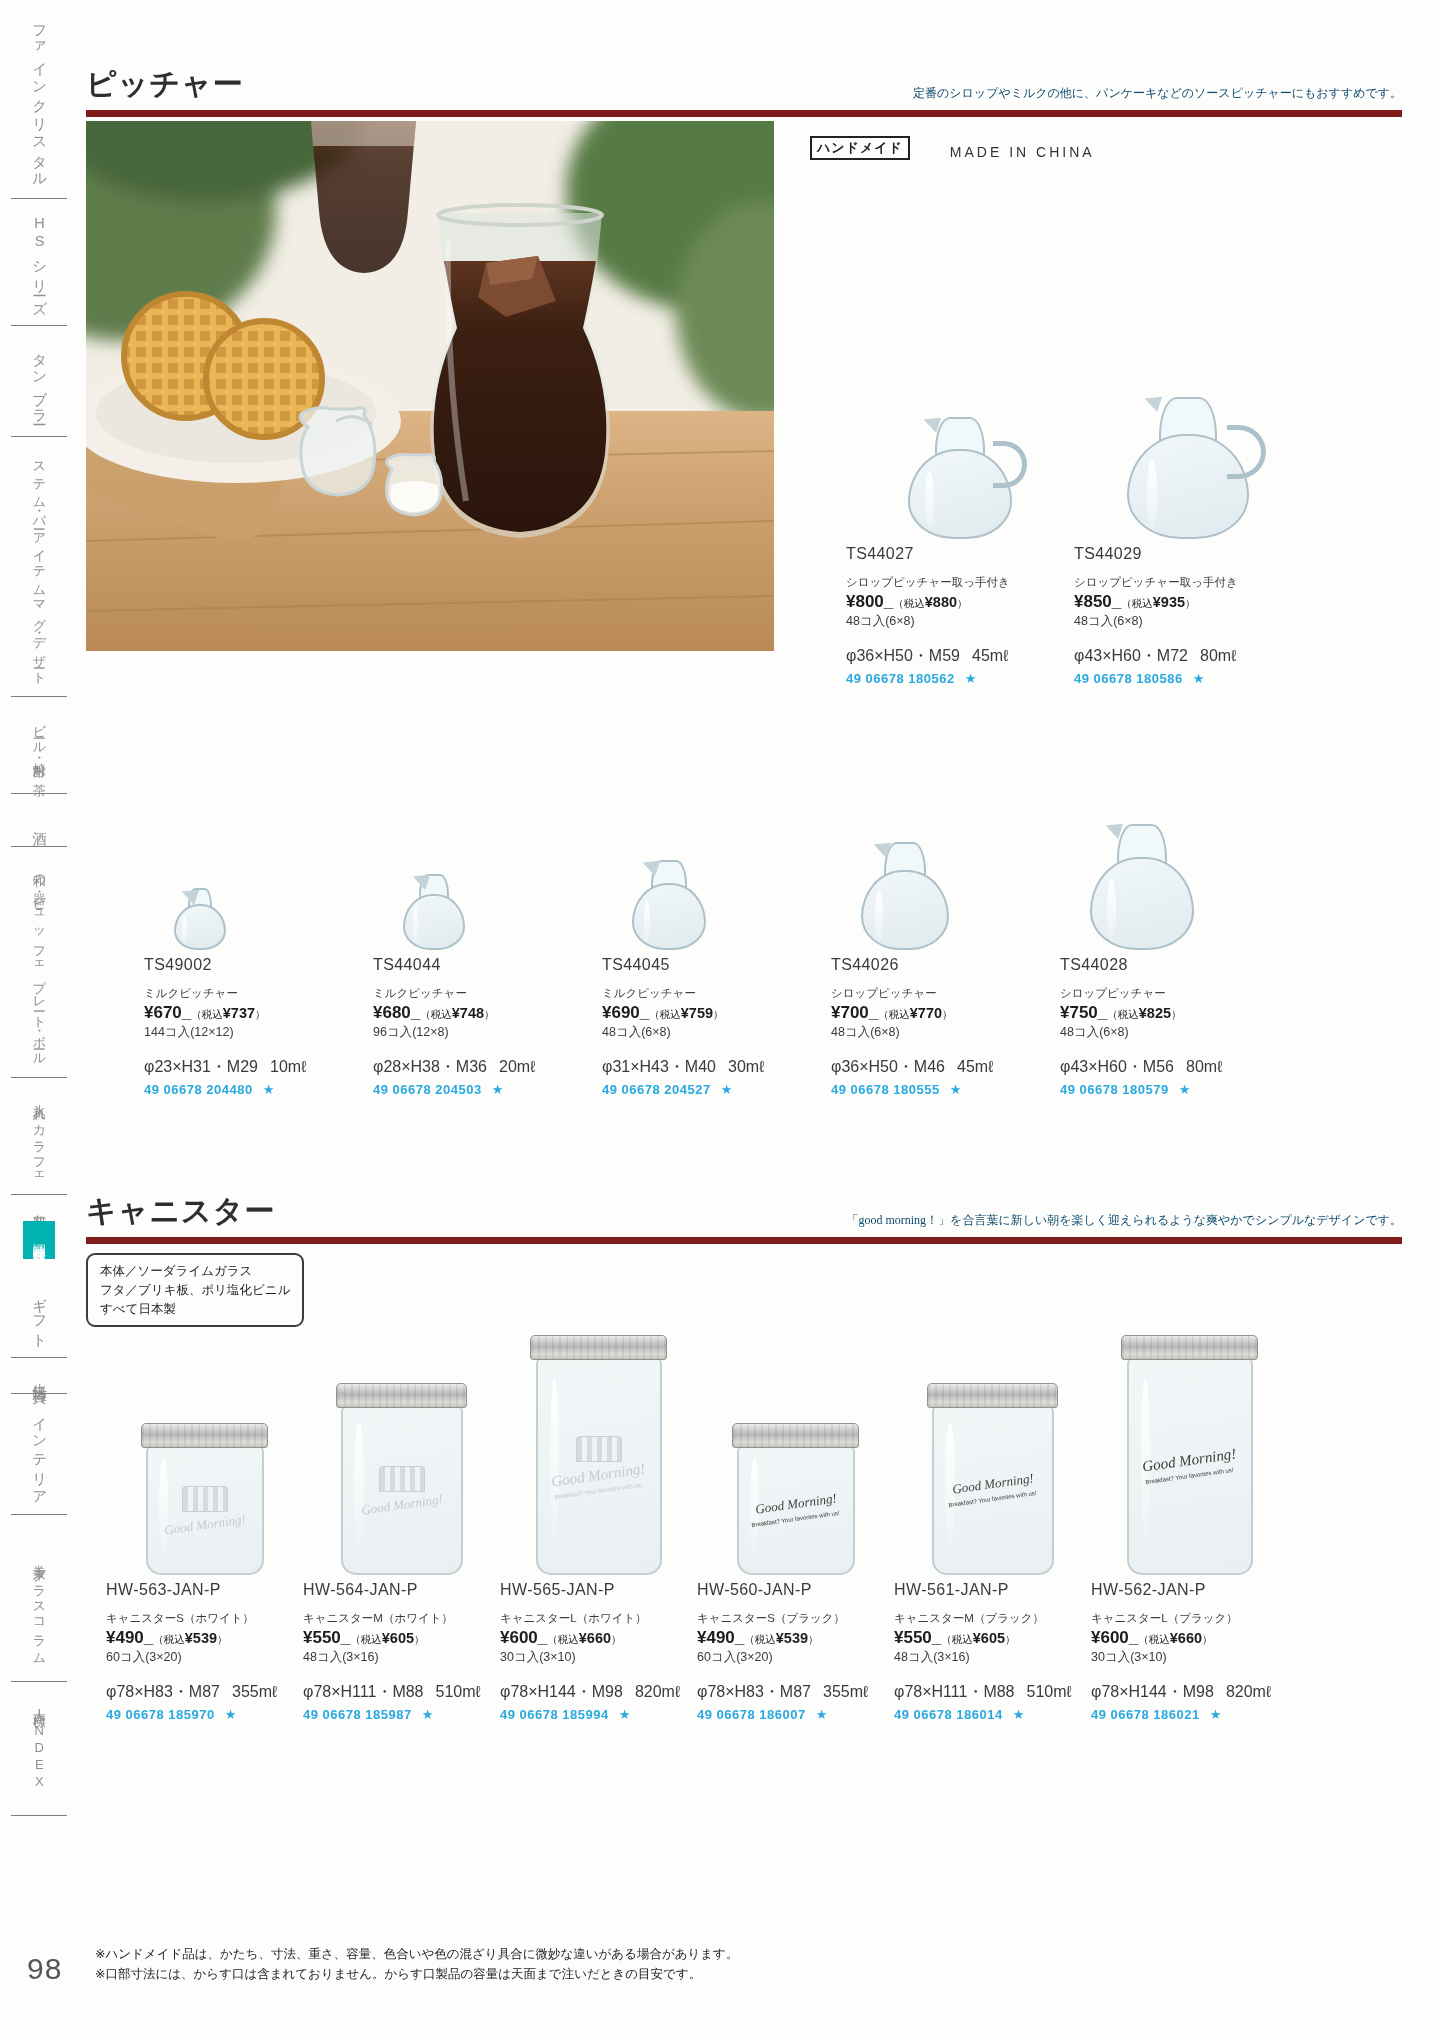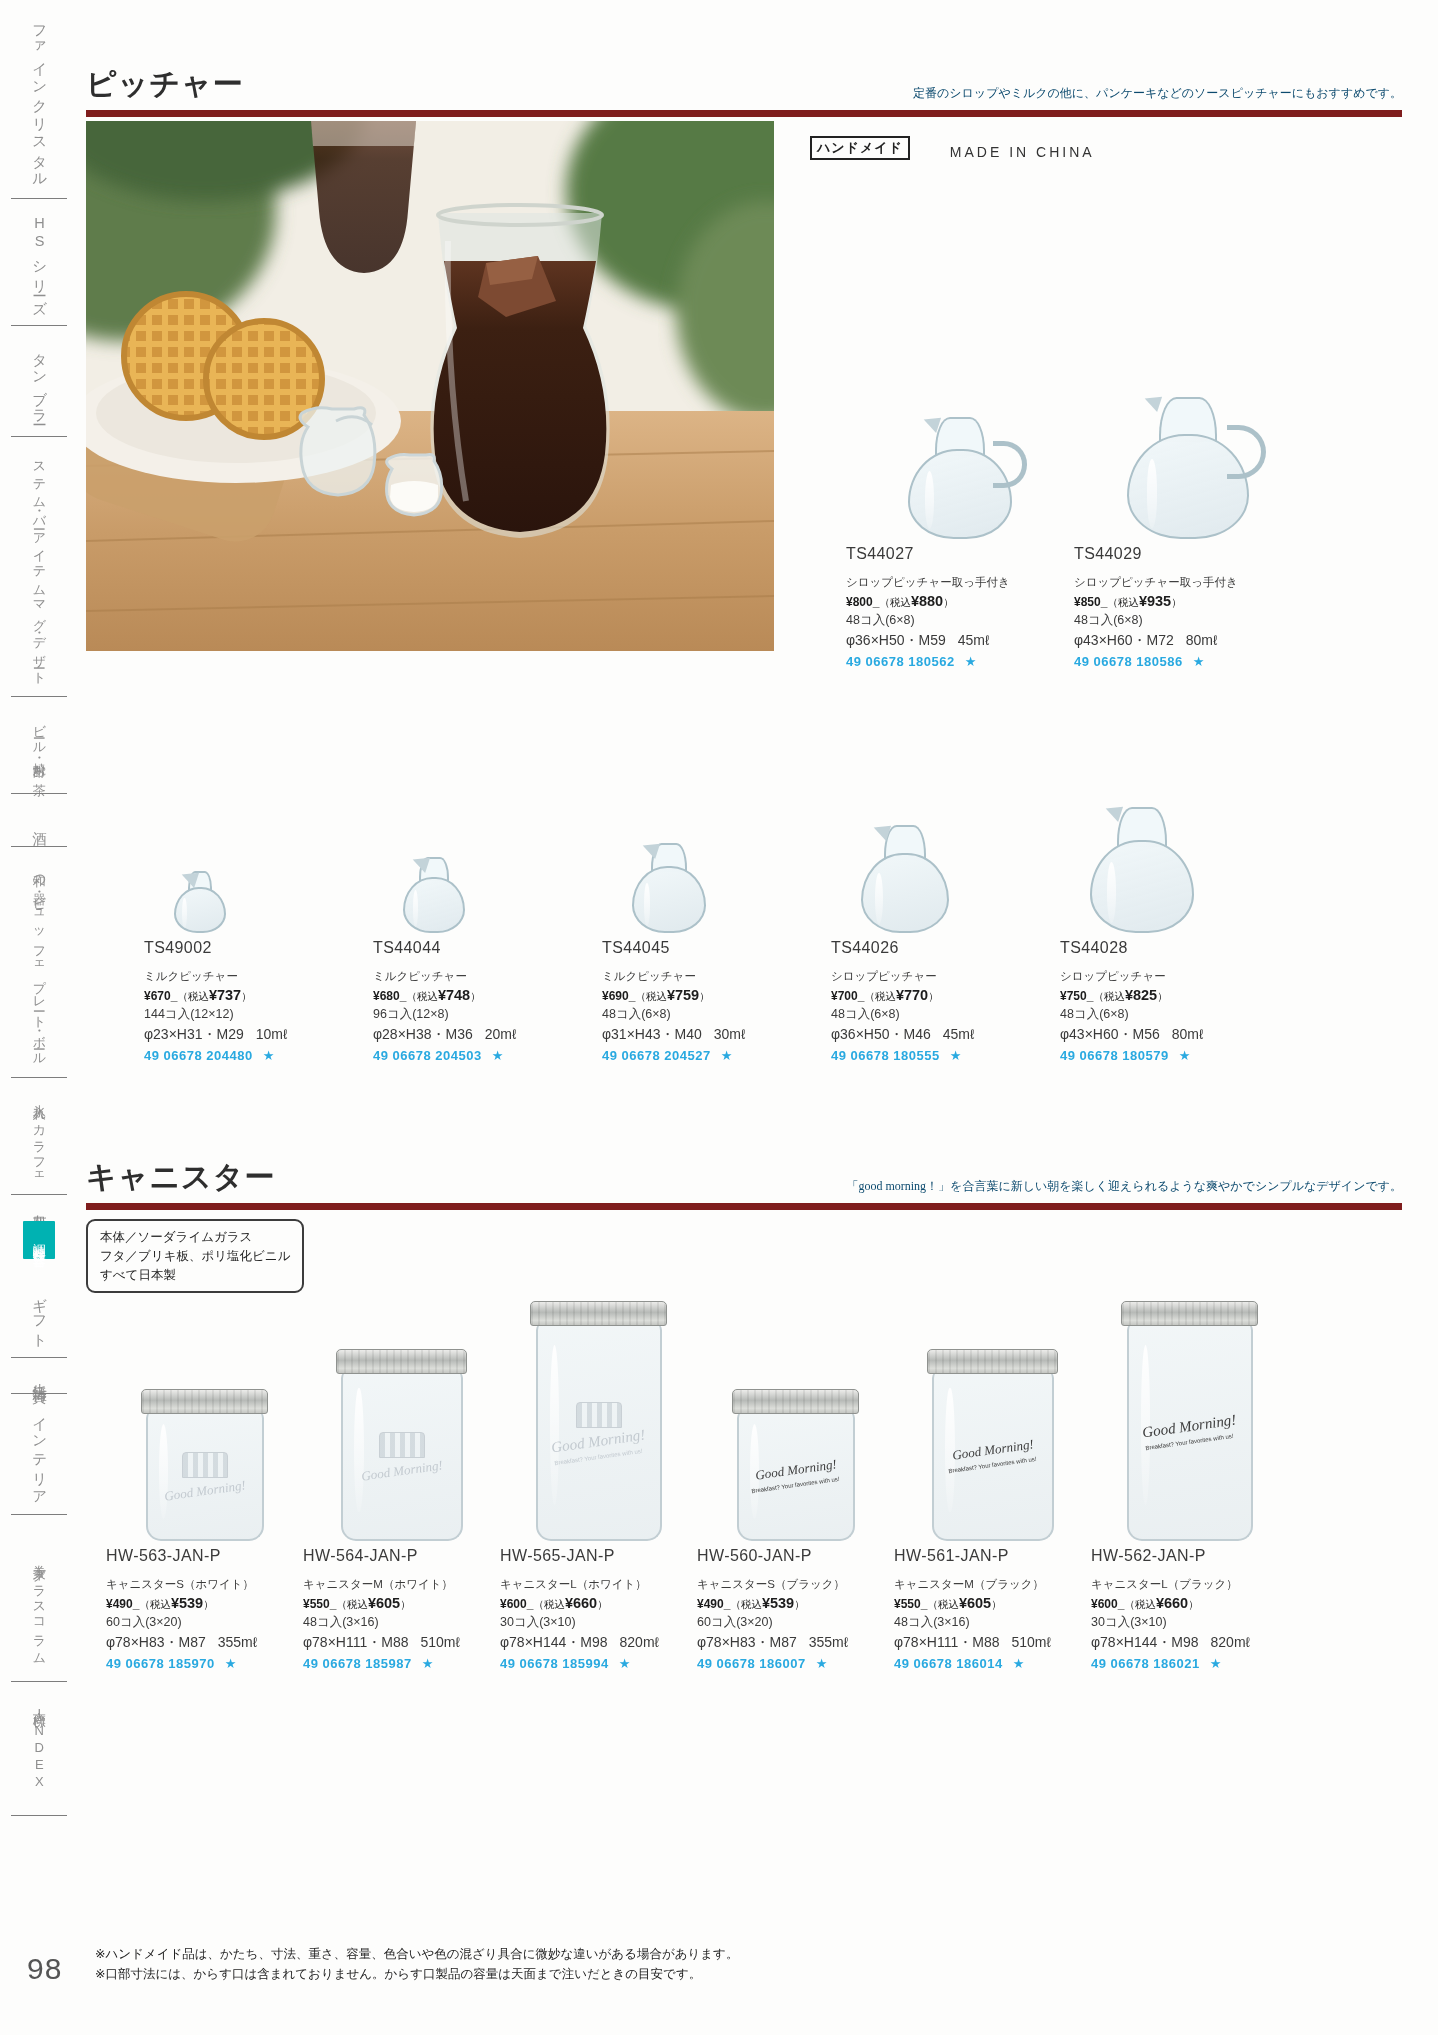--- a/index.html
+++ b/index.html
@@ -36,25 +36,25 @@
   .feat-card .img-area { height:418px; }
 
   .pitcher-row { display:flex; margin-top:102px; margin-left:58px; }
   .row-card { width:229px; }
   .row-card .img-area { height:162px; justify-content:flex-start; padding-left:30px; }
 
   .pinfo { margin-top:6px; }
   .pcode { font-size:16px; font-weight:normal; color:#3a3a3a; letter-spacing:.4px; }
   .pname { font-size:11.5px; margin-top:12px; color:#3a3a3a; }
   .pprice { margin-top:3px; color:#1c1c1c; line-height:1; }
-  .pprice .yen { font-size:12px; font-weight:bold; }
+  .pprice .yen { font-size:17px; font-weight:bold; }
   .pprice .taxo { font-size:10.5px; }
   .pprice .taxv { font-size:14.5px; font-weight:bold; }
   .ppack { font-size:12.5px; margin-top:3px; }
-  .pdims { font-size:14px; margin-top:3px; }
+  .pdims { font-size:16px; margin-top:16px; }
   .pdims .cap { margin-left:12px; }
   .pjan { font-size:13px; font-weight:bold; color:#29a9e0; margin-top:4px; letter-spacing:.5px; }
   .pjan .star { margin-left:10px; }
 
   
   .jug { position:relative; flex:none; }
   .jug .jbody { position:absolute; bottom:0; left:0; width:100%; height:74%;
       border:2px solid #acc1c9; background:linear-gradient(165deg, rgba(240,247,249,.9), rgba(219,230,235,.85));
       border-radius:48% 48% 45% 45% / 60% 60% 42% 42%; }
   .jug .jneck { position:absolute; top:0; left:26%; width:48%; height:32%;

